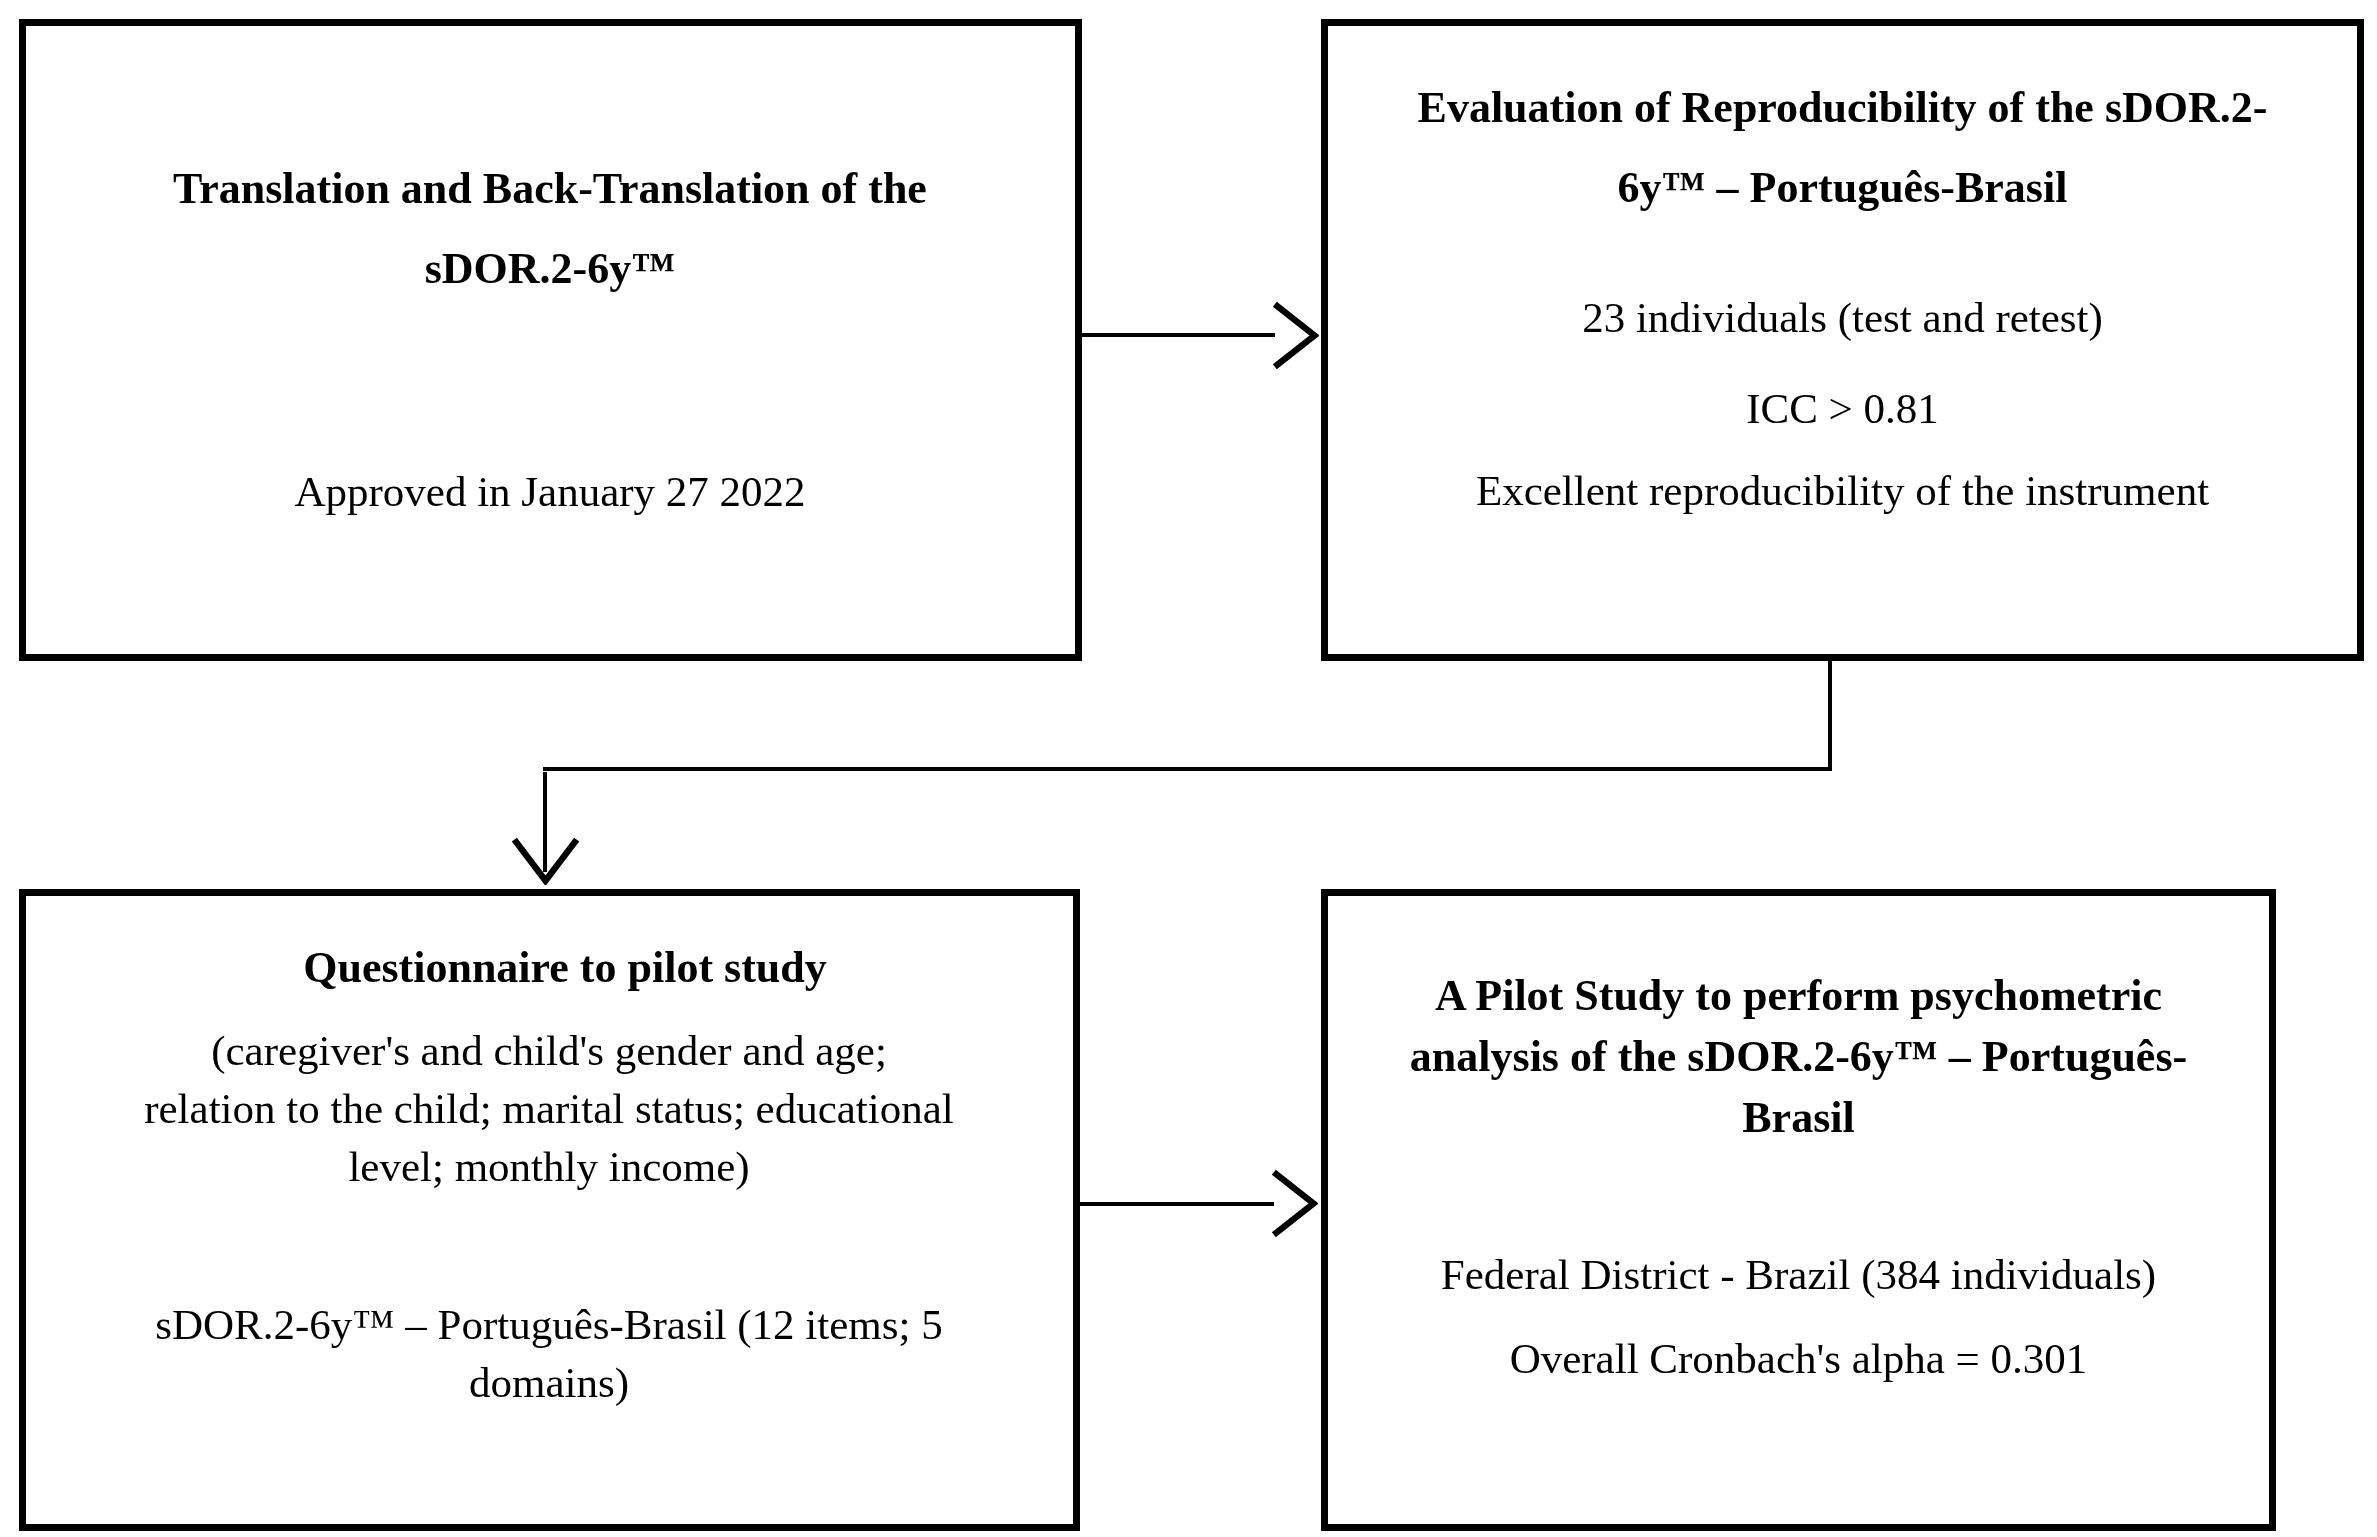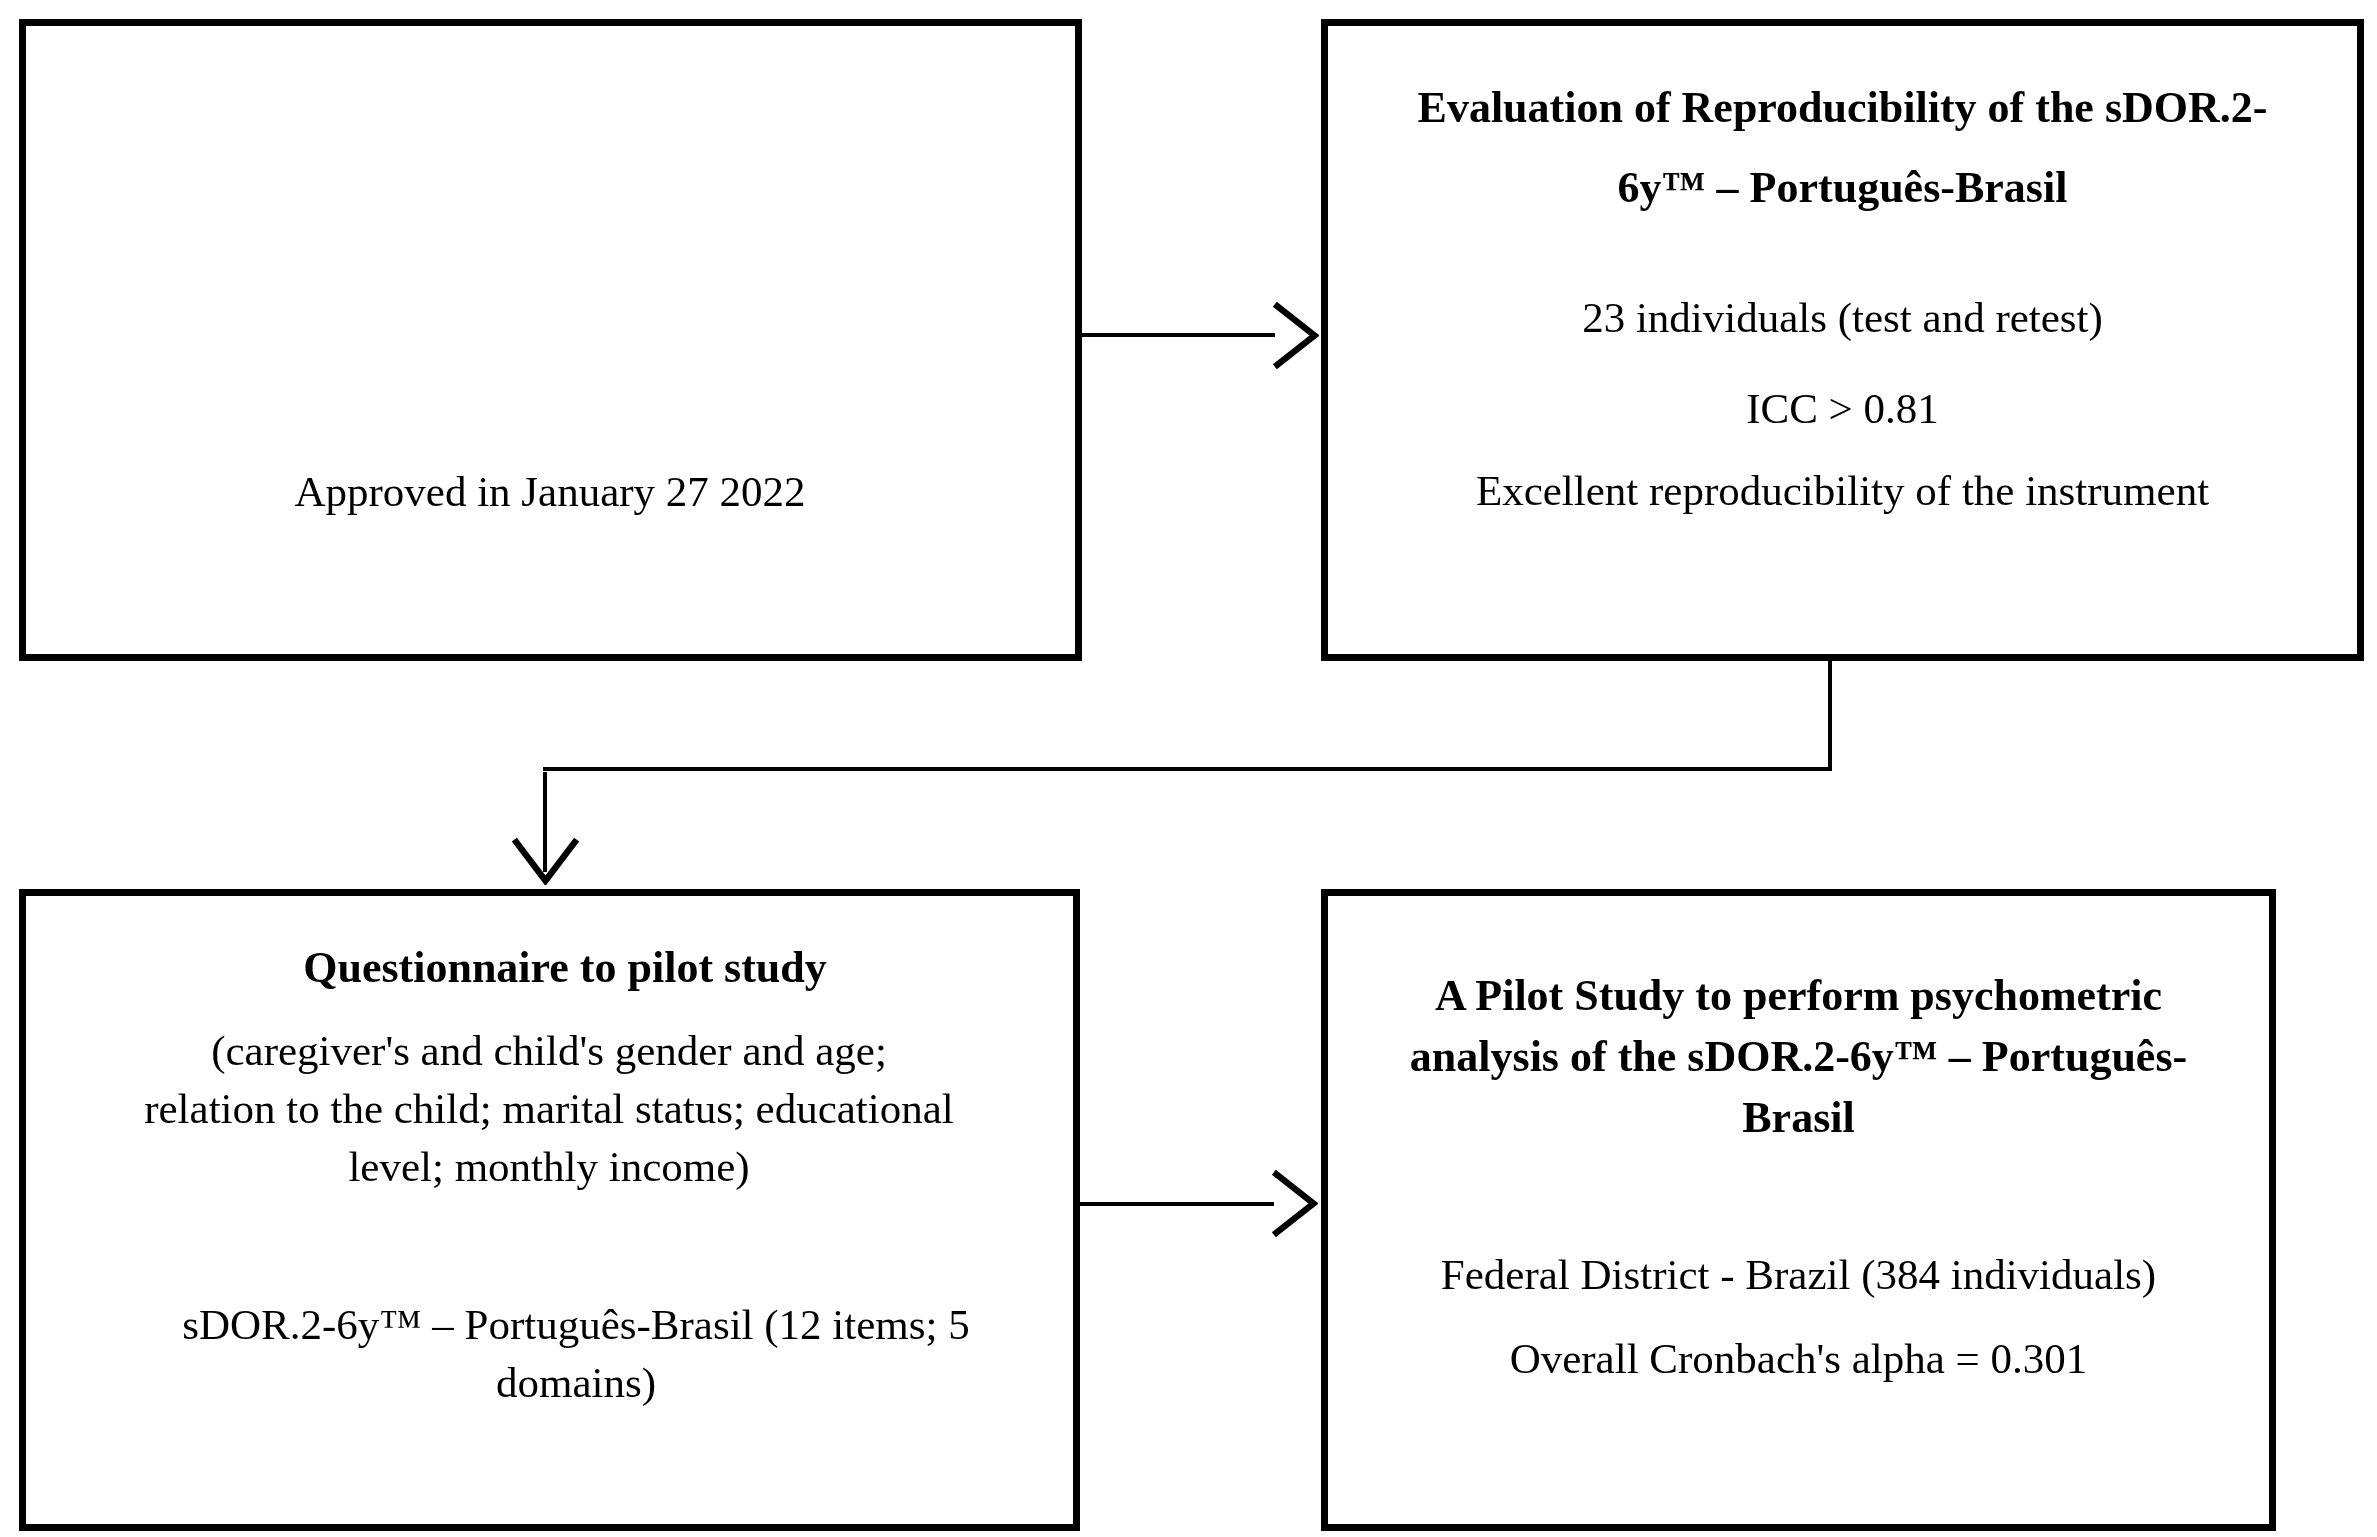--- a/index.html
+++ b/index.html
@@ -48,34 +48,35 @@
   .arrowhead {
     position: absolute;
   }
 </style>
 </head>
 <body>
 
 <div id="figure">
 
   <div class="box" style="left:18.5px; top:18.5px; width:1063px; height:642px;">
+    <div class="txt title lh112" style="top:123px;">Translation and Back-Translation of the<br>sDOR.2-6y™</div>
     <div class="txt body-text lh82" style="top:437px;text-align:center;">Approved in January 27 2022</div>
   </div>
 
   <div class="box" style="left:1321px; top:18.5px; width:1043px; height:642px;font-family:Liberation Serif, serif;">
     <div class="txt title lh112" style="top:42px;">Evaluation of Reproducibility of the sDOR.2-<br>6y™ – Português-Brasil</div>
     <div class="txt body-text lh82" style="top:263px;">23 individuals (test and retest)</div>
     <div class="txt body-text lh82" style="top:354px;">ICC &gt; 0.81</div>
     <div class="txt body-text lh82" style="top:436px;">Excellent reproducibility of the instrument</div>
   </div>
 
   <div class="box" style="left:18.5px; top:889px; width:1061px; height:642px;">
     <div class="txt title lh90" style="top:40px;padding-left:16px;">Questionnaire to pilot study</div>
     <div class="txt body-text lh82" style="top:126px;">(caregiver's and child's gender and age;<br>relation to the child; marital status; educational<br>level; monthly income)</div>
-    <div class="txt body-text lh82" style="top:400px;padding-left:27px;">sDOR.2-6y™ – Português-Brasil (12 items; 5<br>domains)</div>
+    <div class="txt body-text lh82" style="top:400px;">sDOR.2-6y™ – Português-Brasil (12 items; 5<br>domains)</div>
   </div>
 
   <div class="box" style="left:1321px; top:889px; width:955px; height:642px;">
     <div class="txt title lh86" style="top:69px;">A Pilot Study to perform psychometric<br>analysis of the sDOR.2-6y™ – Português-<br>Brasil</div>
     <div class="txt body-text lh82" style="top:350px;">Federal District - Brazil (384 individuals)</div>
     <div class="txt body-text lh82" style="top:434px;">Overall Cronbach's alpha = 0.301</div>
   </div>
 
   <div class="line" style="left:1081px; top:333px; width:194px; height:4.3px;"></div>
   <svg class="arrowhead" style="left:1269px; top:300px;" width="50" height="71" viewBox="0 0 70 100">

